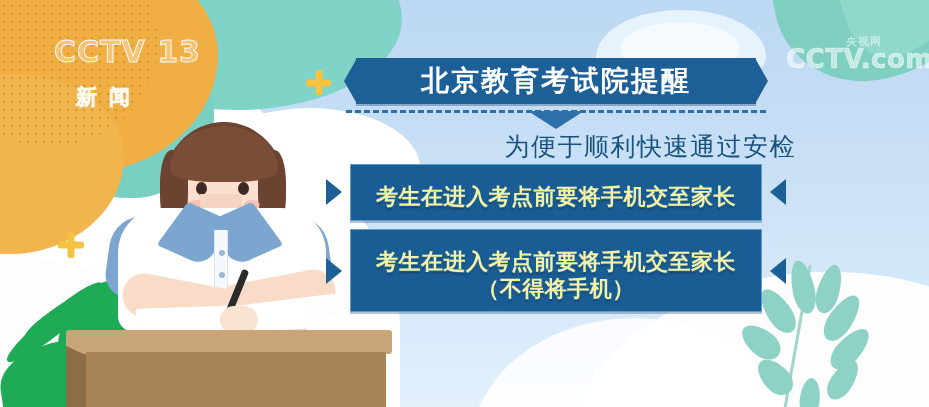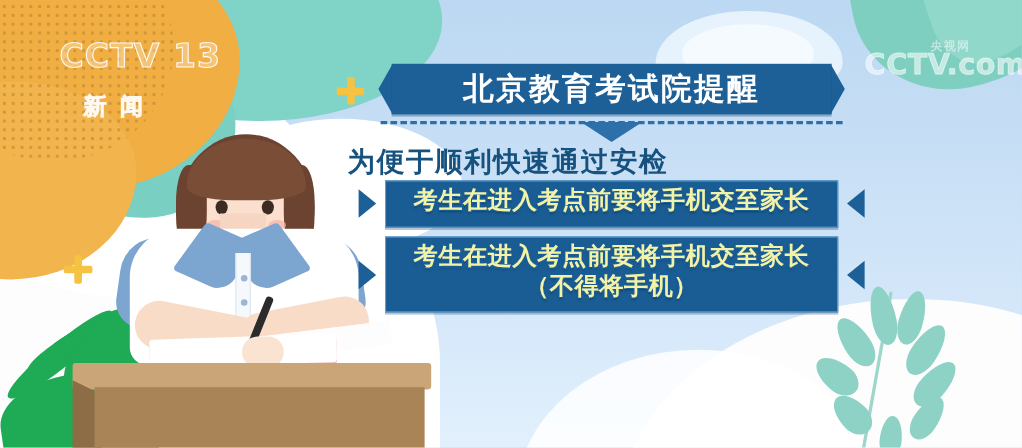--- a/index.html
+++ b/index.html
@@ -276,30 +276,30 @@
     position:absolute; left:30px; top:62px; width:420px; height:0;
     border-top:3px dashed #2d6fa8;
   }
   .chevron {
     position:absolute; left:50%; top:63px; transform:translateX(-50%);
     width:0; height:0; border-left:28px solid transparent;
     border-right:28px solid transparent; border-top:18px solid #2d6fa8;
   }
 
   .subtitle {
-    position:absolute; left:0; top:82px; width:100%; text-align:left;
-    color:#17527f; font-size:25px; font-weight:700; letter-spacing:1.5px;
+    position:absolute; left:0; top:82px; width:100%; text-align:right;
+    color:#17527f; font-size:25px; font-weight:400; letter-spacing:1.5px;
   }
 
   .bullets { position:absolute; left:10px; top:116px; width:460px; }
 
   .bullet-row { position:relative; margin-bottom:8px; }
   .bullet-box {
     margin:0 24px; background:#1a5d94; border:1.5px solid #5e9fd0;
-    padding:5px 10px 9px; text-align:center;
+    padding:19px 10px 9px; text-align:center;
     box-shadow:0 2px 0 rgba(16,60,100,.3);
   }
   .bullet-line {
     color:#f3f3a8; font-size:22px; font-weight:700; line-height:1.22;
     letter-spacing:.5px;
     text-shadow:
       -1.4px -1.4px 0 #1a5d94, 1.4px -1.4px 0 #1a5d94,
       -1.4px 1.4px 0 #1a5d94, 1.4px 1.4px 0 #1a5d94,
       0 2px 2px rgba(10,40,70,.6);
   }

